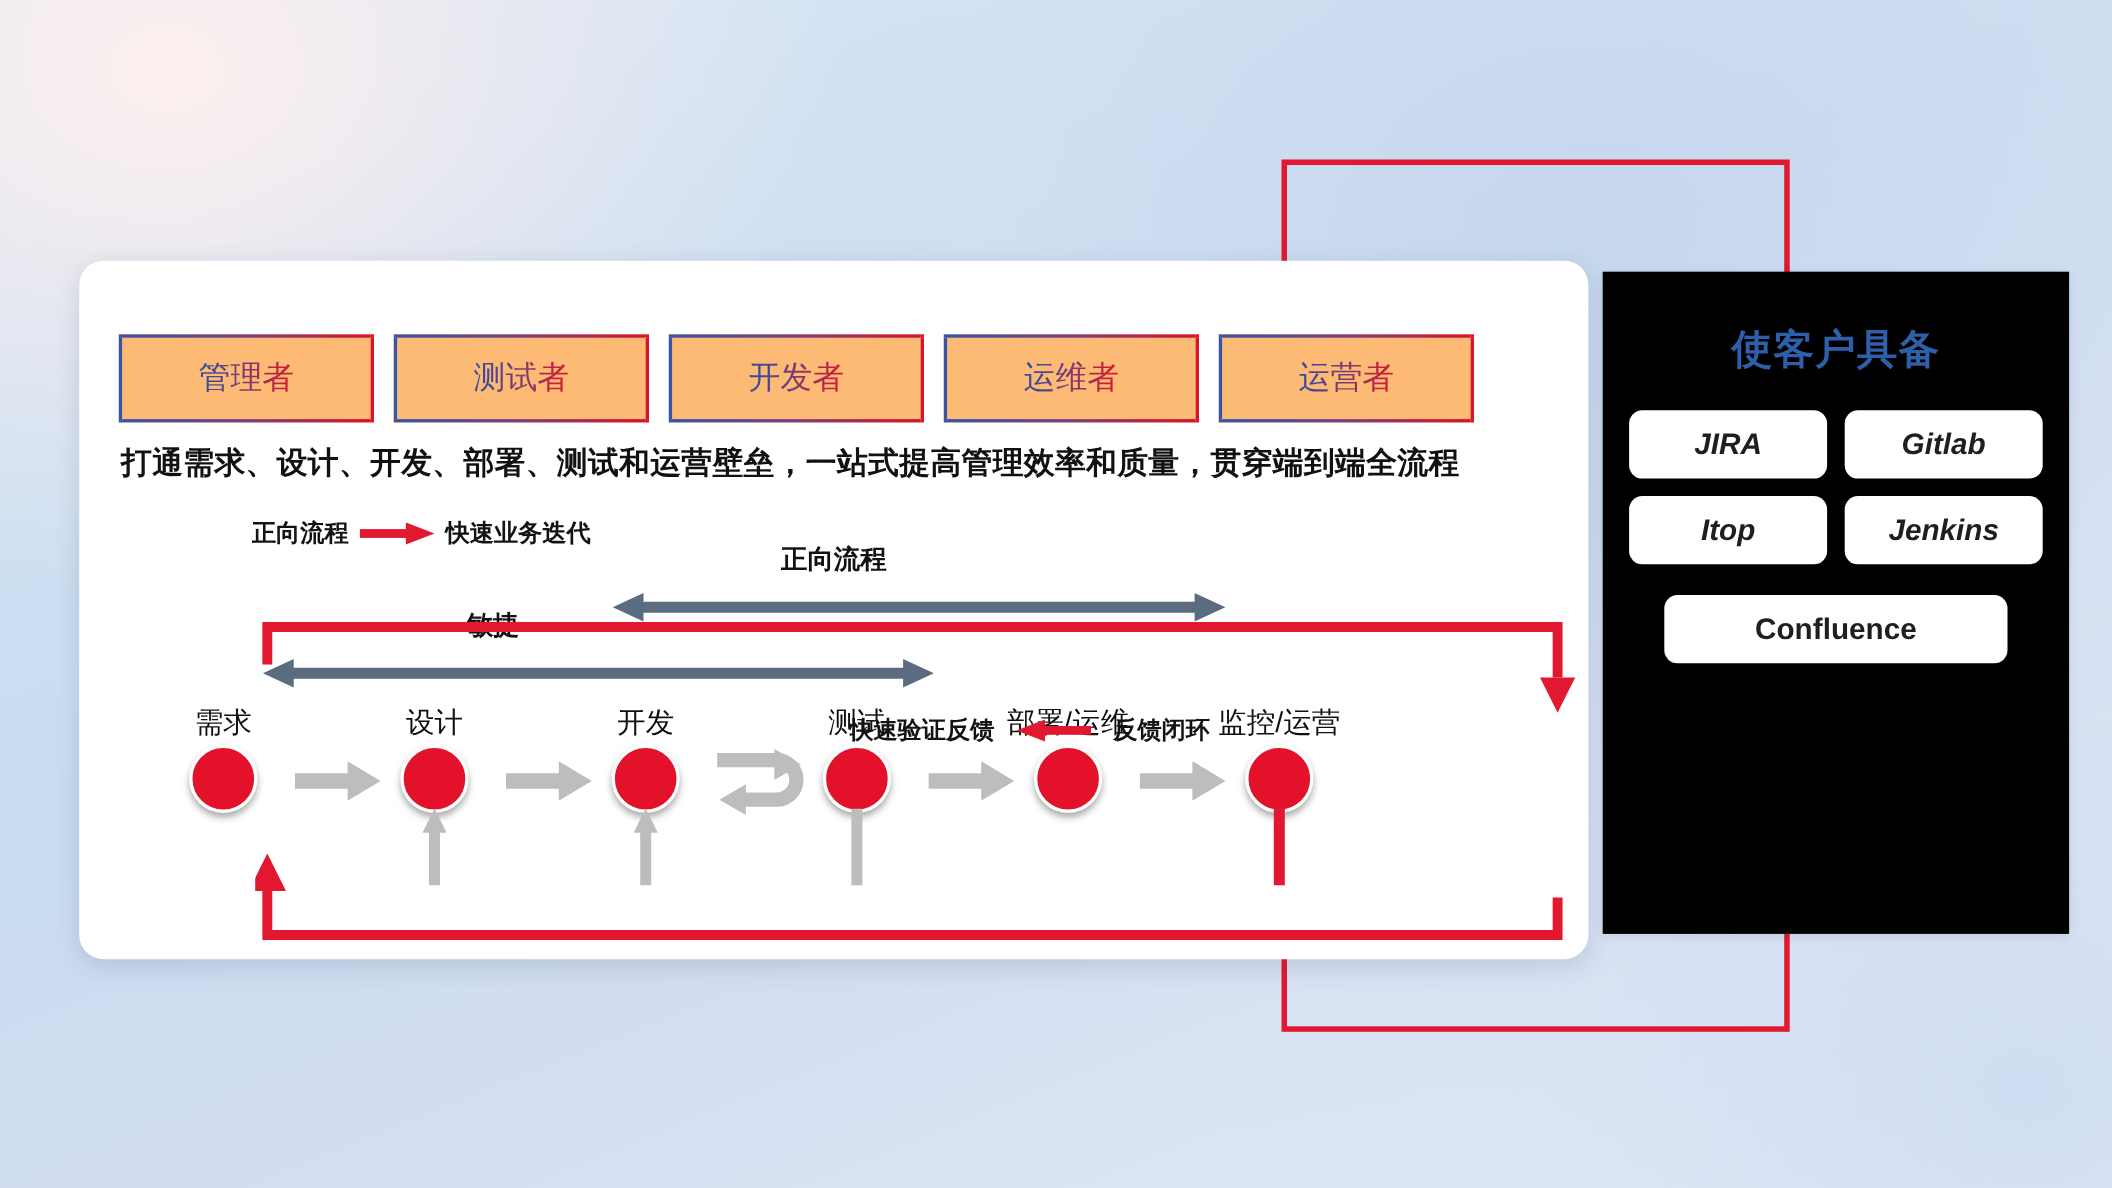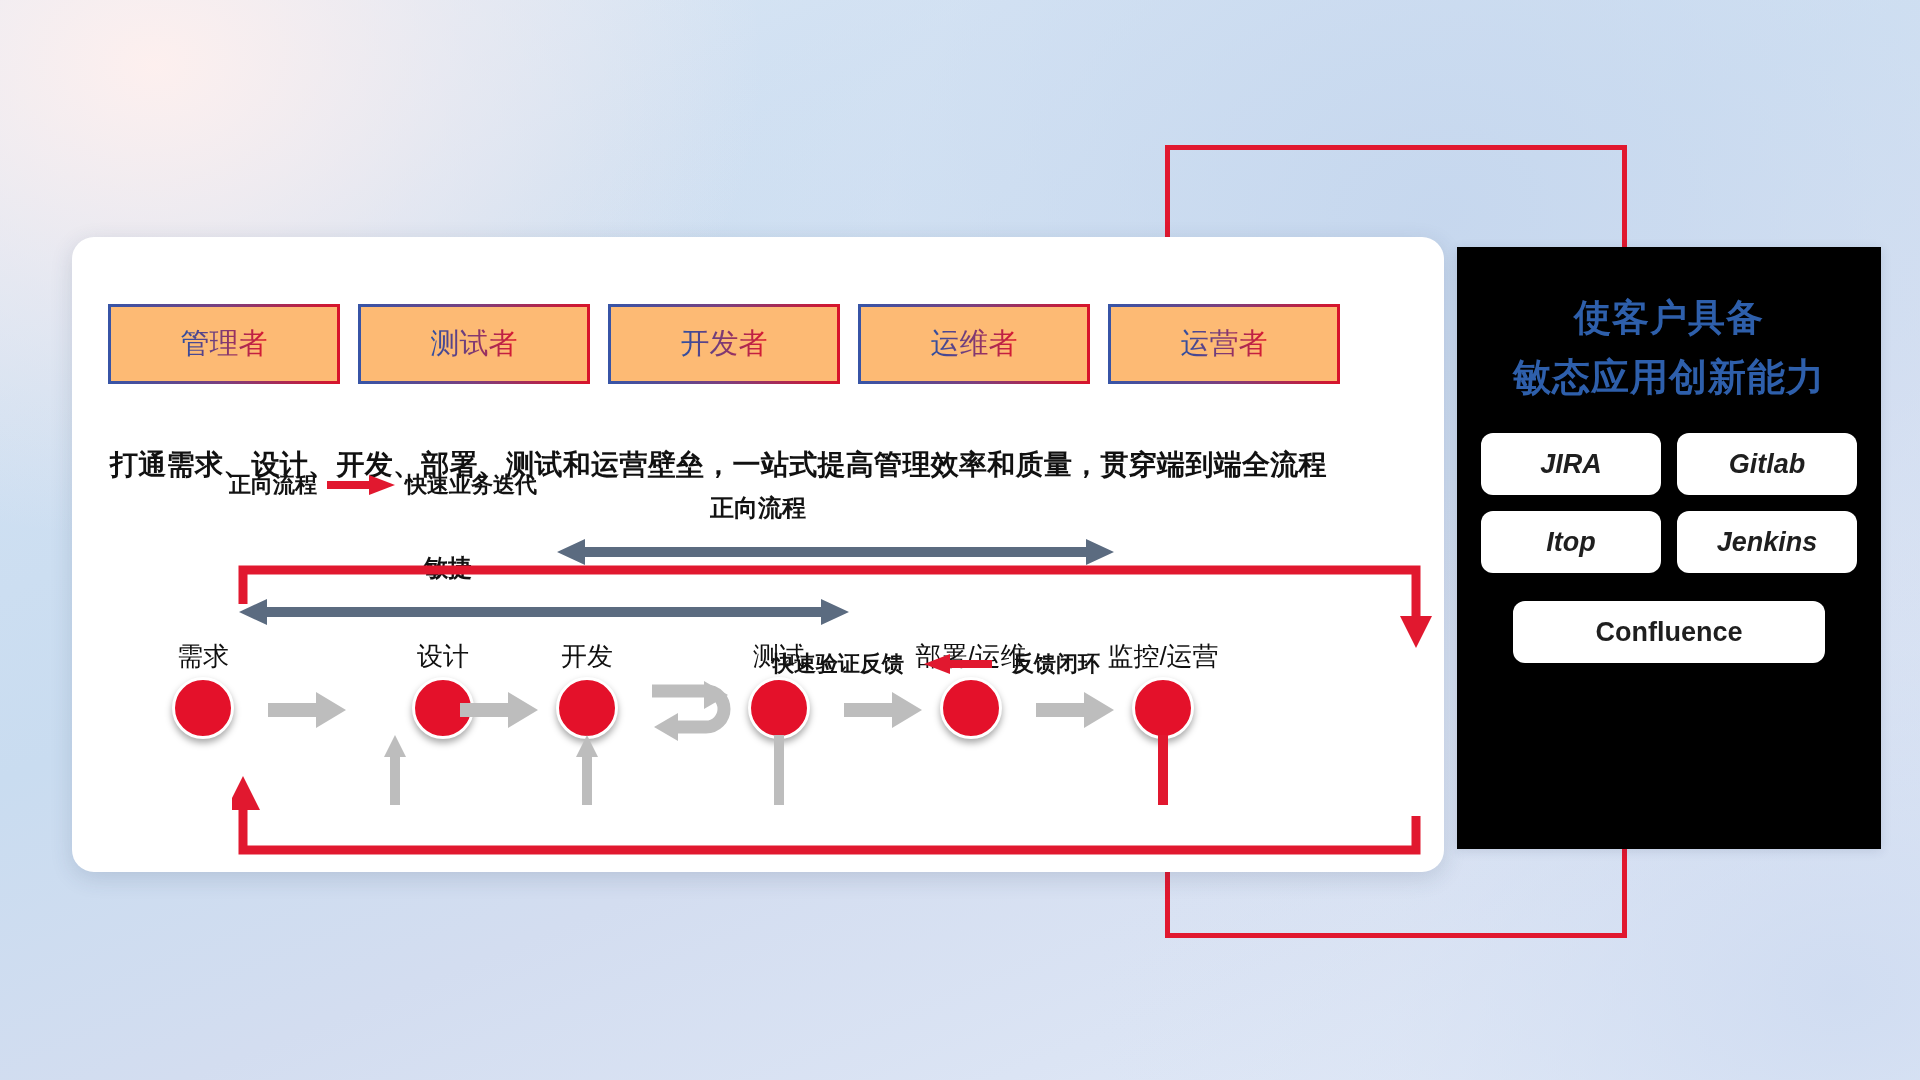--- a/index.html
+++ b/index.html
@@ -72,21 +72,20 @@
     font-size:29px; font-weight:normal;
     background:linear-gradient(90deg,#2d4fa2 0%, #7d3a74 48%, #e0152c 100%);
     -webkit-background-clip:text; background-clip:text; color:transparent;
     white-space:nowrap;
   }
 
   #tagline {
     position:absolute; left:38px; top:165px; width:1300px;
     font-size:28px; font-weight:bold; color:#111; white-space:nowrap;
     letter-spacing:0.3px;
-    margin-top:44px;
   }
 
   
   #forward-legend {
     position:absolute; left:157px; top:233px;
     display:flex; align-items:center; gap:10px;
   }
   .legend-text { font-size:22px; font-weight:bold; color:#131313; white-space:nowrap; }
   .legend-arrow-red { display:block; }
 
@@ -123,21 +122,20 @@
   }
 </style>
 </head>
 <body>
 
 <div id="red-bracket"></div>
 
 <div id="right-panel">
   <div id="panel-heading">
     <div class="panel-heading-line l1">使客户具备</div>
-    <div class="panel-heading-line l2">敏态应用创新能力</div>
   </div>
   <div id="tool-chips">
     <div class="tool-chip half">JIRA</div>
     <div class="tool-chip half">Gitlab</div>
     <div class="tool-chip half">Itop</div>
     <div class="tool-chip half">Jenkins</div>
     <div class="tool-chip full">Confluence</div>
   </div>
 </div>
 
@@ -199,21 +197,21 @@
 
     <div class="stage" style="left:100px; top:440px;">
       <div class="stage-label">需求</div>
       <div class="stage-dot"></div>
     </div>
 
     <svg class="gray-arrow" style="left:196px; top:455px;" width="78" height="36" viewBox="0 0 78 36">
       <polygon points="0,11 48,11 48,0 78,18 48,36 48,25 0,25" fill="#bdbdbd"></polygon>
     </svg>
 
-    <div class="stage" style="left:292px; top:440px;margin-left:48px;">
+    <div class="stage" style="left:292px; top:440px;">
       <div class="stage-label">设计</div>
       <div class="stage-dot"></div>
     </div>
 
     <svg class="gray-arrow" style="left:388px; top:455px;" width="78" height="36" viewBox="0 0 78 36">
       <polygon points="0,11 48,11 48,0 78,18 48,36 48,25 0,25" fill="#bdbdbd"></polygon>
     </svg>
 
     <div class="stage" style="left:484px; top:440px;">
       <div class="stage-label">开发</div>

